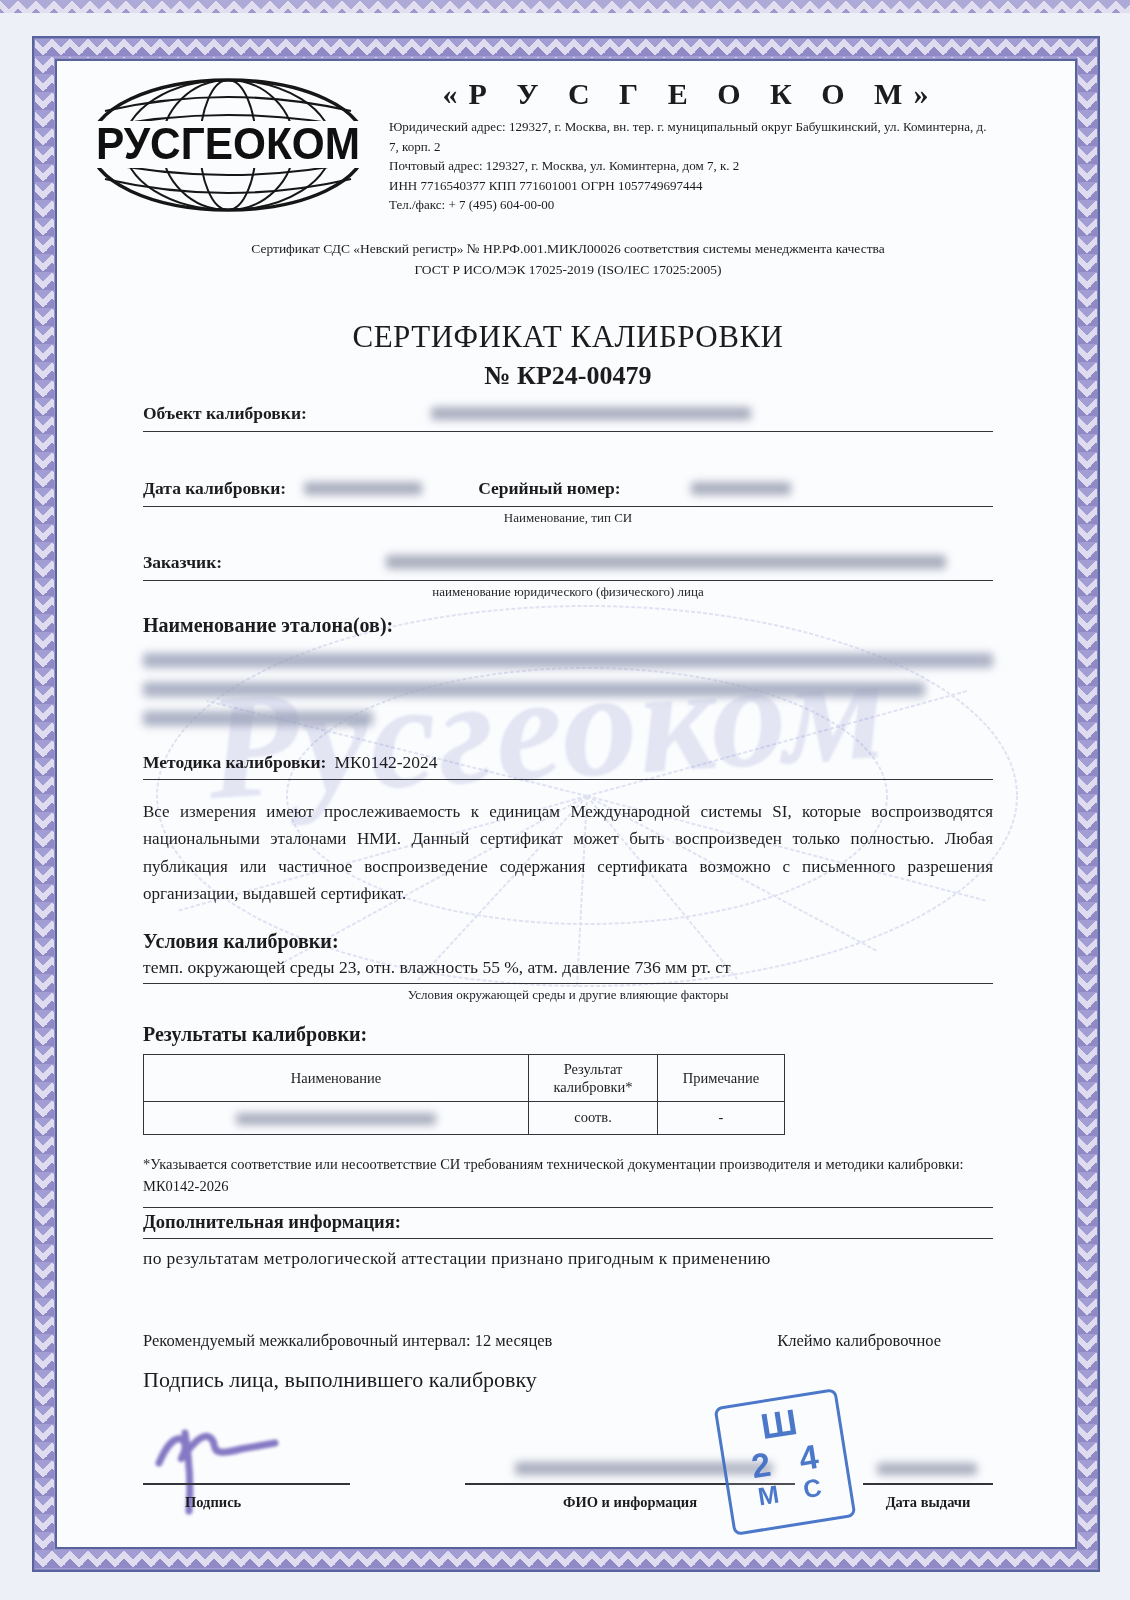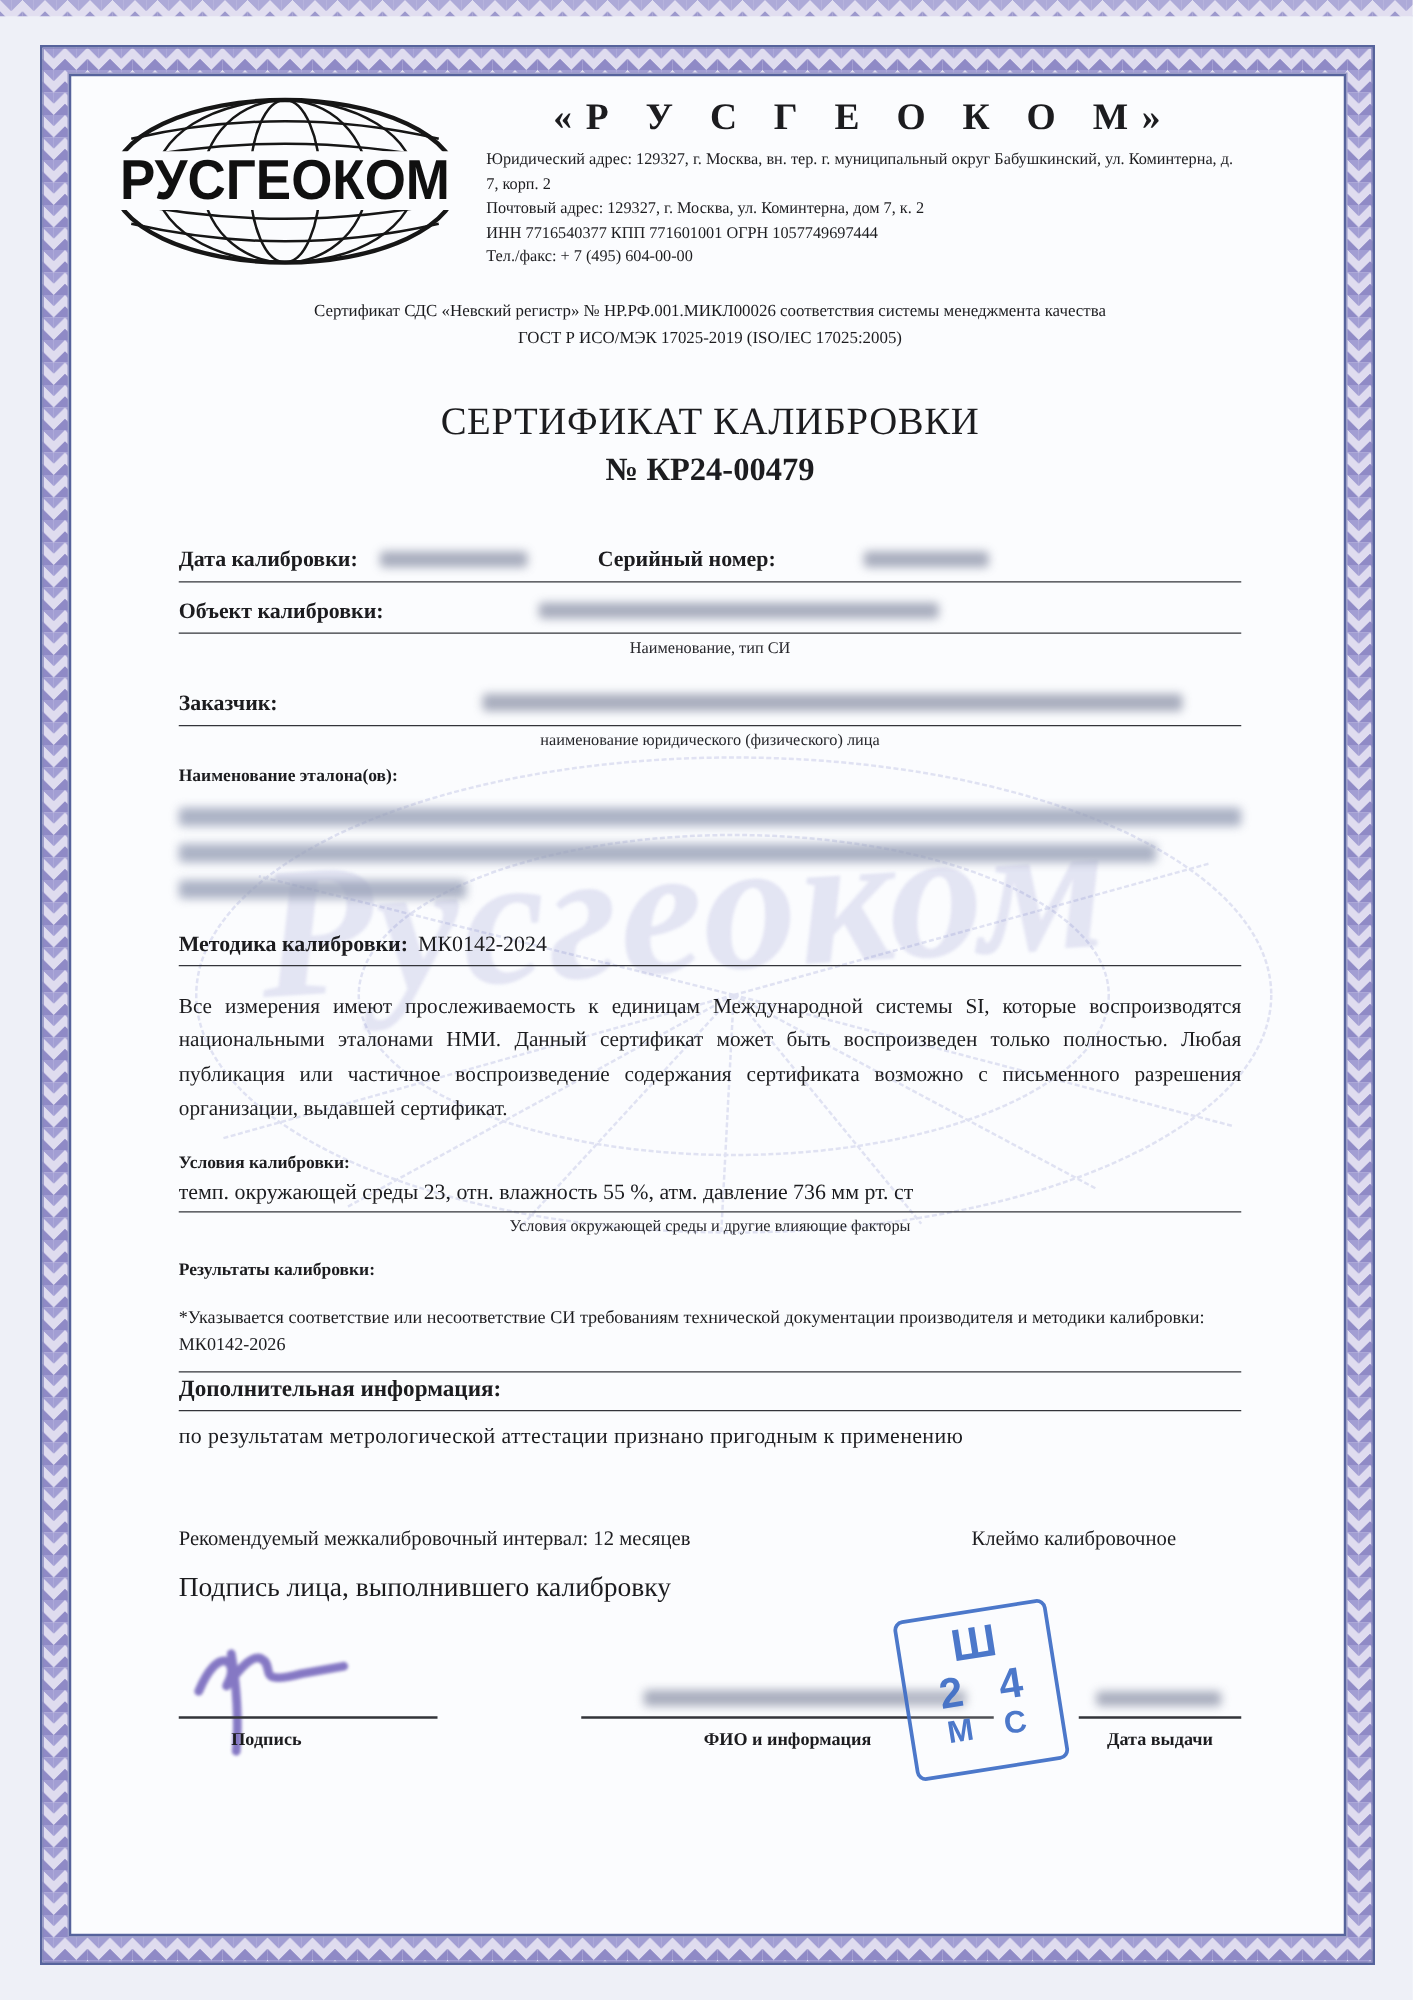--- a/index.html
+++ b/index.html
@@ -52,21 +52,21 @@
 
   .rd{display:inline-block;height:13px;border-radius:3px;background:#8d93a8;filter:blur(4px);opacity:.75;}
   .rd-date{width:118px;margin-left:18px;}
   .lbl-serial{margin-left:56px;}
   .rd-serial{width:100px;margin-left:70px;}
   .frow-obj{margin-top:12px;}
   .rd-object{width:320px;margin-left:124px;}
   .frow-cust{margin-top:26px;}
   .rd-cust{width:560px;margin-left:164px;height:14px;}
 
-  .sec-lbl{font-weight:bold;font-size:14px;}
+  .sec-lbl{font-weight:bold;font-size:20px;}
   .etalon{margin-top:14px;}
   .rd-line{height:15px;background:#98a0b7;filter:blur(4px);border-radius:3px;opacity:.8;}
   .rd-line.w1{width:100%;margin-top:16px;}
   .rd-line.w2{width:92%;margin-top:14px;}
   .rd-line.w3{width:27%;margin-top:14px;}
 
   .frow-method{margin-top:26px;padding-bottom:6px;}
   .frow-method .val{margin-left:8px;}
 
   .para{text-align:justify;font-size:17px;line-height:1.62;margin:18px 0 0 0;}
@@ -165,31 +165,31 @@
         </div>
 
         <div class="accred">
           <div>Сертификат СДС «Невский регистр» № НР.РФ.001.МИКЛ00026 соответствия системы менеджмента качества</div>
           <div>ГОСТ Р ИСО/МЭК 17025-2019 (ISO/IEC 17025:2005)</div>
         </div>
 
         <div class="doc-title">СЕРТИФИКАТ КАЛИБРОВКИ</div>
         <div class="doc-number">№ КР24-00479</div>
 
+        <div class="frow frow-obj">
+          <span class="lbl">Объект калибровки:</span>
+          <span class="rd rd-object"></span>
+        </div>
+
         <div class="frow frow-1">
           <span class="lbl">Дата калибровки:</span>
           <span class="rd rd-date"></span>
           <span class="lbl lbl-serial">Серийный номер:</span>
           <span class="rd rd-serial"></span>
         </div>
-
-        <div class="frow frow-obj">
-          <span class="lbl">Объект калибровки:</span>
-          <span class="rd rd-object"></span>
-        </div>
         <div class="cap">Наименование, тип СИ</div>
 
         <div class="frow frow-cust">
           <span class="lbl">Заказчик:</span>
           <span class="rd rd-cust"></span>
         </div>
         <div class="cap">наименование юридического (физического) лица</div>
 
         <div class="sec-lbl etalon">Наименование эталона(ов):</div>
         <div class="rd-line w1"></div>
@@ -203,20 +203,36 @@
 
         <p class="para">Все измерения имеют прослеживаемость к единицам Международной системы SI, которые воспроизводятся национальными эталонами НМИ. Данный сертификат может быть воспроизведен только полностью. Любая публикация или частичное воспроизведение содержания сертификата возможно с письменного разрешения организации, выдавшей сертификат.</p>
 
         <div class="sec-lbl cond-lbl">Условия калибровки:</div>
         <div class="frow cond-row">
           <span class="val">темп. окружающей среды 23, отн. влажность 55 %, атм. давление 736 мм рт. ст</span>
         </div>
         <div class="cap">Условия окружающей среды и другие влияющие факторы</div>
 
         <div class="sec-lbl results-lbl">Результаты калибровки:</div>
+        <table class="rtable">
+          <thead>
+            <tr>
+              <th class="c-name">Наименование</th>
+              <th class="c-res">Результат калибровки*</th>
+              <th class="c-note">Примечание</th>
+            </tr>
+          </thead>
+          <tbody>
+            <tr>
+              <td><span class="rd rd-row"></span></td>
+              <td>соотв.</td>
+              <td>-</td>
+            </tr>
+          </tbody>
+        </table>
 
         <div class="footnote">*Указывается соответствие или несоответствие СИ требованиям технической документации производителя и методики калибровки: МК0142-2026</div>
         <div class="sec-lbl addinfo">Дополнительная информация:</div>
         <div class="addval">по результатам метрологической аттестации признано пригодным к применению</div>
 
         <div class="interval-row">
           <span>Рекомендуемый межкалибровочный интервал: 12 месяцев</span>
           <span class="right">Клеймо калибровочное</span>
         </div>
 

